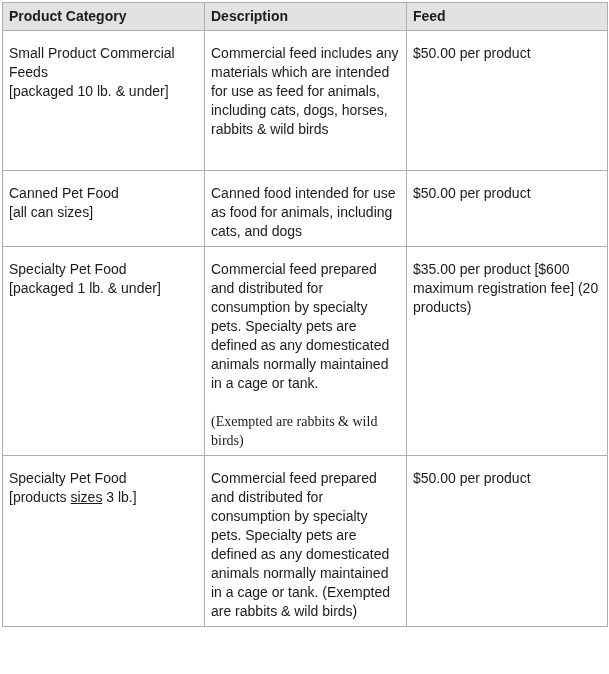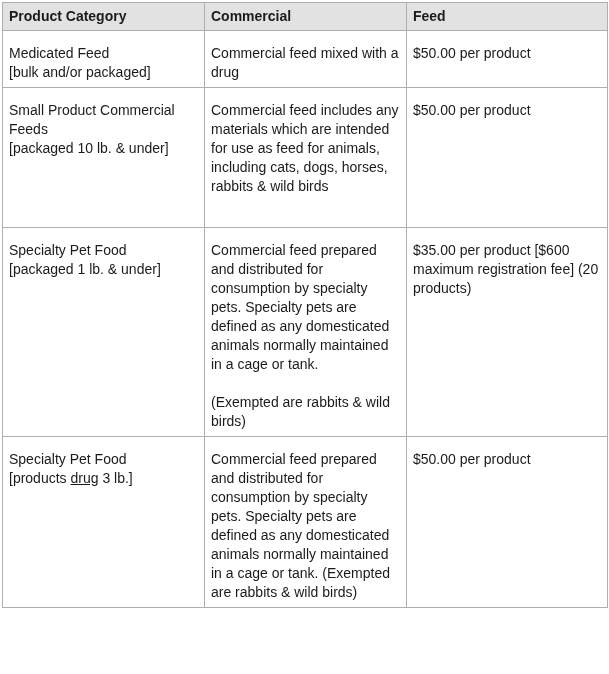--- a/index.html
+++ b/index.html
@@ -38,68 +38,68 @@
     padding-top: 2px;
     padding-bottom: 2px;
   }
   tr.rh    { height: 28px; }
   tr.r0    { height: 46px; }
   tr.r1    { height: 140px; }
   tr.r2    { height: 65px; }
   tr.r3    { height: 198px; }
   tr.r4    { height: 159px; }
   .u { text-decoration: underline; }
-  .spaced { margin-top: 19px; }
+  .spaced { margin-top: 19px; font-family: Liberation Serif, serif; }
 </style>
 </head>
 <body>
 
 <table class="fees-table">
   <colgroup>
     <col style="width:202px">
     <col style="width:202px">
     <col style="width:201px">
   </colgroup>
   <thead>
     <tr class="rh">
       <th>Product Category</th>
-      <th>Commercial</th>
+      <th>Description</th>
       <th>Feed</th>
     </tr>
   </thead>
   <tbody>
-    <tr class="r0">
-      <td>
-        <div>Medicated Feed</div>
-        <div>[bulk and/or packaged]</div>
-      </td>
-      <td>Commercial feed mixed with a drug</td>
-      <td>$50.00 per product</td>
-    </tr>
     <tr class="r1">
       <td>
         <div>Small Product Commercial Feeds</div>
         <div>[packaged 10 lb. &amp; under]</div>
       </td>
       <td>Commercial feed includes any materials which are intended for use as feed for animals, including cats, dogs, horses, rabbits &amp; wild birds</td>
+      <td>$50.00 per product</td>
+    </tr>
+    <tr class="r2">
+      <td>
+        <div>Canned Pet Food</div>
+        <div>[all can sizes]</div>
+      </td>
+      <td>Canned food intended for use as food for animals, including cats, and dogs</td>
       <td>$50.00 per product</td>
     </tr>
     <tr class="r3">
       <td>
         <div>Specialty Pet Food</div>
         <div>[packaged 1 lb. &amp; under]</div>
       </td>
       <td>
         <div>Commercial feed prepared and distributed for consumption by specialty pets. Specialty pets are defined as any domesticated animals normally maintained in a cage or tank.</div>
         <div class="spaced">(Exempted are rabbits &amp; wild birds)</div>
       </td>
       <td>$35.00 per product [$600 maximum registration fee] (20 products)</td>
     </tr>
     <tr class="r4">
       <td>
         <div>Specialty Pet Food</div>
-        <div><span>[products </span><span class="u">drug</span><span> 3 lb.]</span></div>
+        <div><span>[products </span><span class="u">sizes</span><span> 3 lb.]</span></div>
       </td>
       <td>Commercial feed prepared and distributed for consumption by specialty pets. Specialty pets are defined as any domesticated animals normally maintained in a cage or tank. (Exempted are rabbits &amp; wild birds)</td>
       <td>$50.00 per product</td>
     </tr>
   </tbody>
 </table>
 
 </body></html>

